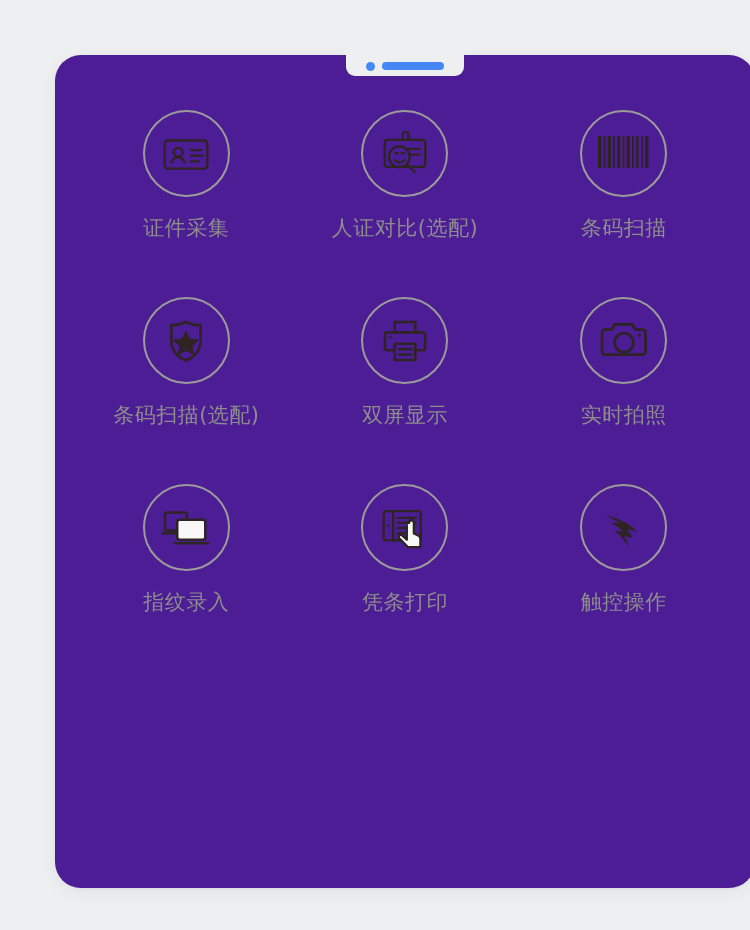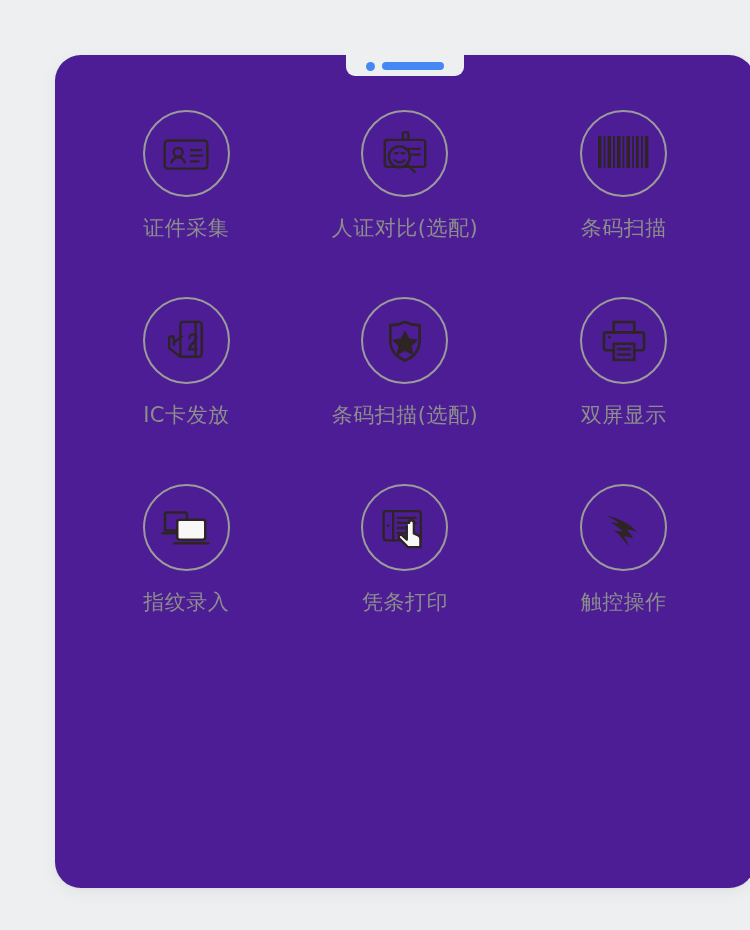--- a/index.html
+++ b/index.html
@@ -196,34 +196,20 @@
             <rect x="36" y="4" width="1.8" height="32"></rect>
             <rect x="40" y="4" width="2.6" height="32"></rect>
             <rect x="45" y="4" width="1.8" height="32"></rect>
             <rect x="49" y="4" width="3.4" height="32"></rect>
           </svg>
         </span>
       </div>
       <div class="feature-label">条码扫描</div>
     </div>
 
-    <div class="feature-cell">
-      <div class="icon-circle">
-        <span>
-          <svg width="54" height="54" viewBox="0 0 48 48" fill="none" stroke="#2e2424" stroke-width="2.1" stroke-linecap="round" stroke-linejoin="round">
-            <rect x="19" y="7" width="19" height="31" rx="2.6"></rect>
-            <line x1="32.5" y1="7" x2="32.5" y2="38"></line>
-            <path d="M27 21.5c0-2 1.4-3.4 3.1-3.4 1.7 0 3 1.3 3 3 0 3.4-6.3 6.1-6.3 10.4h6.5"></path>
-            <path d="M19 38L9 30.3v-8.1c0-1.6 1.1-2.4 2.2-2.4 1.1 0 2.1.9 2.1 2.3v5.4"></path>
-            <path d="M13.3 25.3l7-5.4"></path>
-          </svg>
-        </span>
-      </div>
-      <div class="feature-label">IC卡发放</div>
-    </div>
 
     <div class="feature-cell">
       <div class="icon-circle">
         <span>
           <svg width="52" height="52" viewBox="0 0 48 48" fill="none" stroke="#2e2424" stroke-width="2.4" stroke-linejoin="round">
             <path d="M24 6.5c-4.6 2.2-9 3-13.5 2.8v14.4C10.5 32.4 16 38.5 24 42c8-3.5 13.5-9.6 13.5-18.3V9.3C33 9.5 28.6 8.7 24 6.5z"></path>
             <path d="M24 15.5l3.3 6.7 7.4 1.1-5.35 5.2 1.26 7.35L24 32.35l-6.61 3.5 1.26-7.35-5.35-5.2 7.4-1.1z" fill="#2e2424" stroke="#2e2424" stroke-width="1.6"></path>
           </svg>
         </span>
       </div>
@@ -240,20 +226,32 @@
             <rect x="14.5" y="26.5" width="19" height="15"></rect>
             <line x1="18.5" y1="31.5" x2="29.5" y2="31.5"></line>
             <line x1="18.5" y1="36.5" x2="29.5" y2="36.5"></line>
             <circle cx="10.5" cy="20.5" r="1.3" fill="#2e2424" stroke="none"></circle>
           </svg>
         </span>
       </div>
       <div class="feature-label">双屏显示</div>
     </div>
 
+    <div class="feature-cell">
+      <div class="icon-circle">
+        <span>
+          <svg width="54" height="54" viewBox="0 0 48 48" fill="none" stroke="#2e2424" stroke-width="2.4" stroke-linecap="round" stroke-linejoin="round">
+            <path d="M4.5 16.5a2.6 2.6 0 0 1 2.6-2.6h5.8l2.6-4.6h16l2.6 4.6h6.4a2.6 2.6 0 0 1 2.6 2.6v17a2.6 2.6 0 0 1-2.6 2.6H7.1a2.6 2.6 0 0 1-2.6-2.6z"></path>
+            <circle cx="24" cy="25.5" r="8.4"></circle>
+            <circle cx="37.5" cy="18.8" r="1.4" fill="#2e2424" stroke="none"></circle>
+          </svg>
+        </span>
+      </div>
+      <div class="feature-label">实时拍照</div>
+    </div>
 
     <div class="feature-cell">
       <div class="icon-circle">
         <span>
           <svg width="56" height="56" viewBox="0 0 48 48" fill="none" stroke="#2e2424" stroke-width="2.1" stroke-linecap="round" stroke-linejoin="round">
             <path d="M6 12.5a1.8 1.8 0 0 1 1.8-1.8H23a1.8 1.8 0 0 1 1.8 1.8v13.6H6z"></path>
             <line x1="4" y1="28.5" x2="22" y2="28.5"></line>
             <rect x="16.5" y="17" width="24" height="17" rx="2" fill="#f8f8f8"></rect>
             <line x1="14.2" y1="37" x2="43" y2="37"></line>
           </svg>

